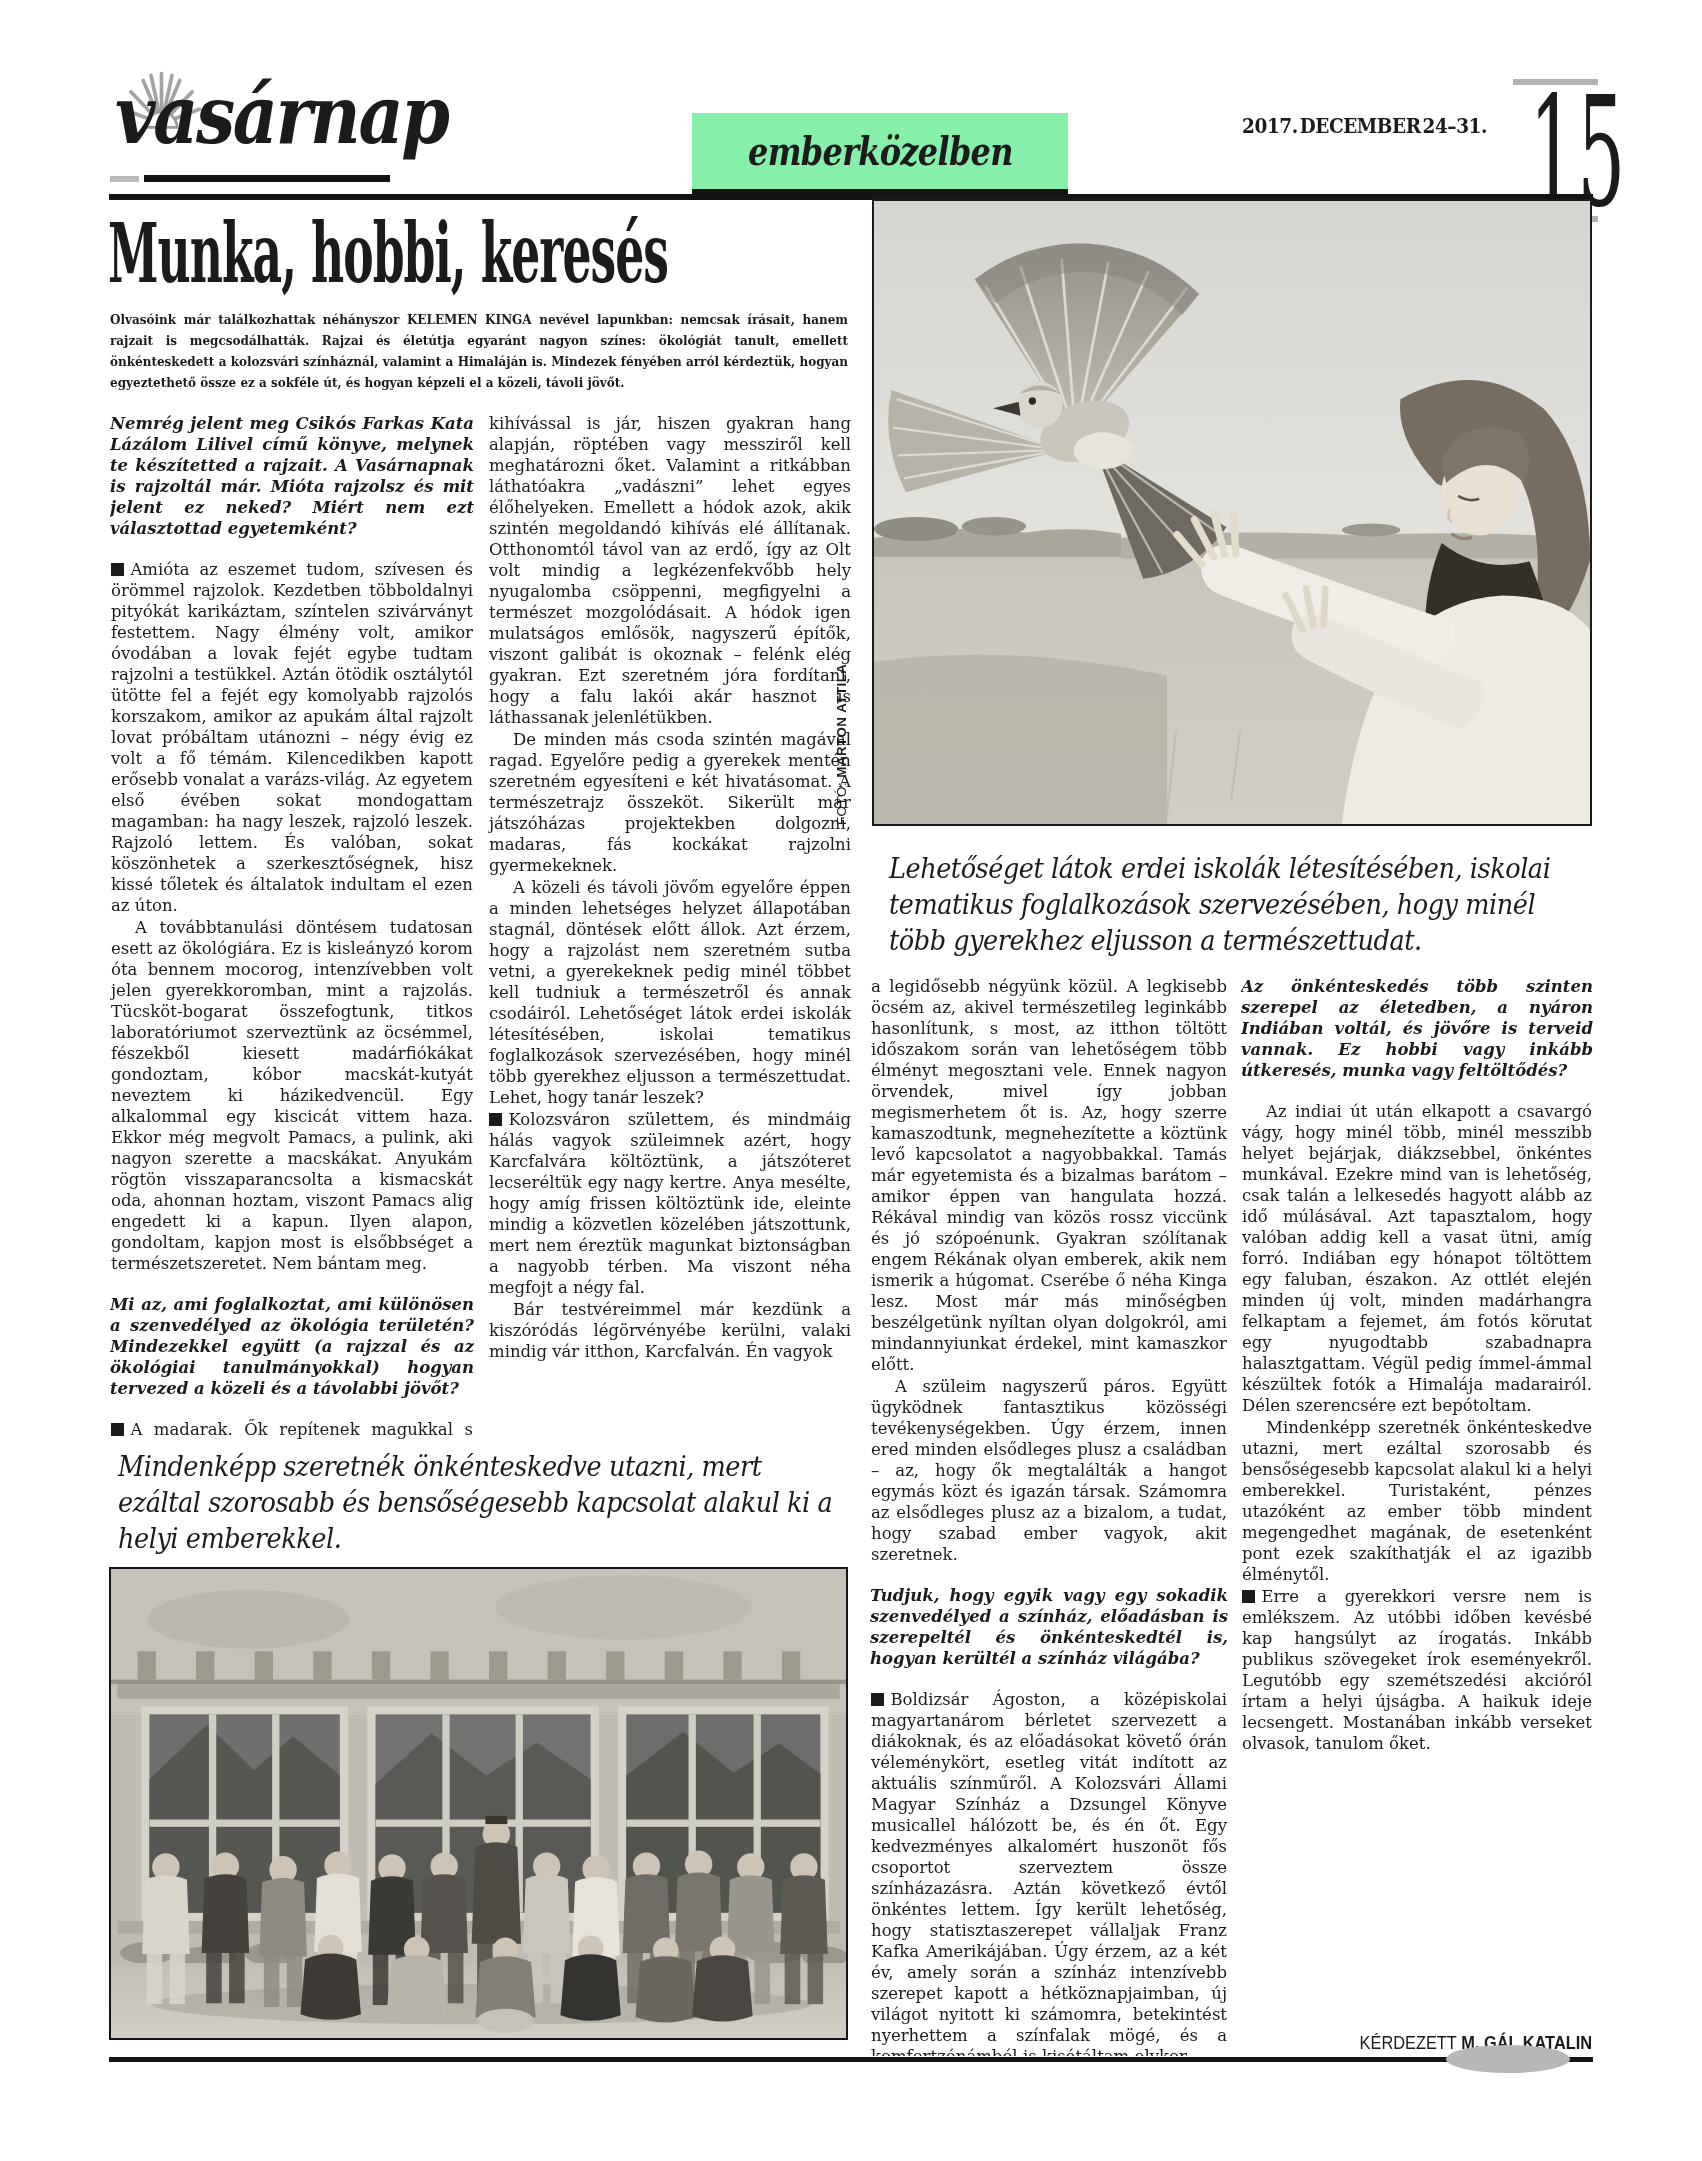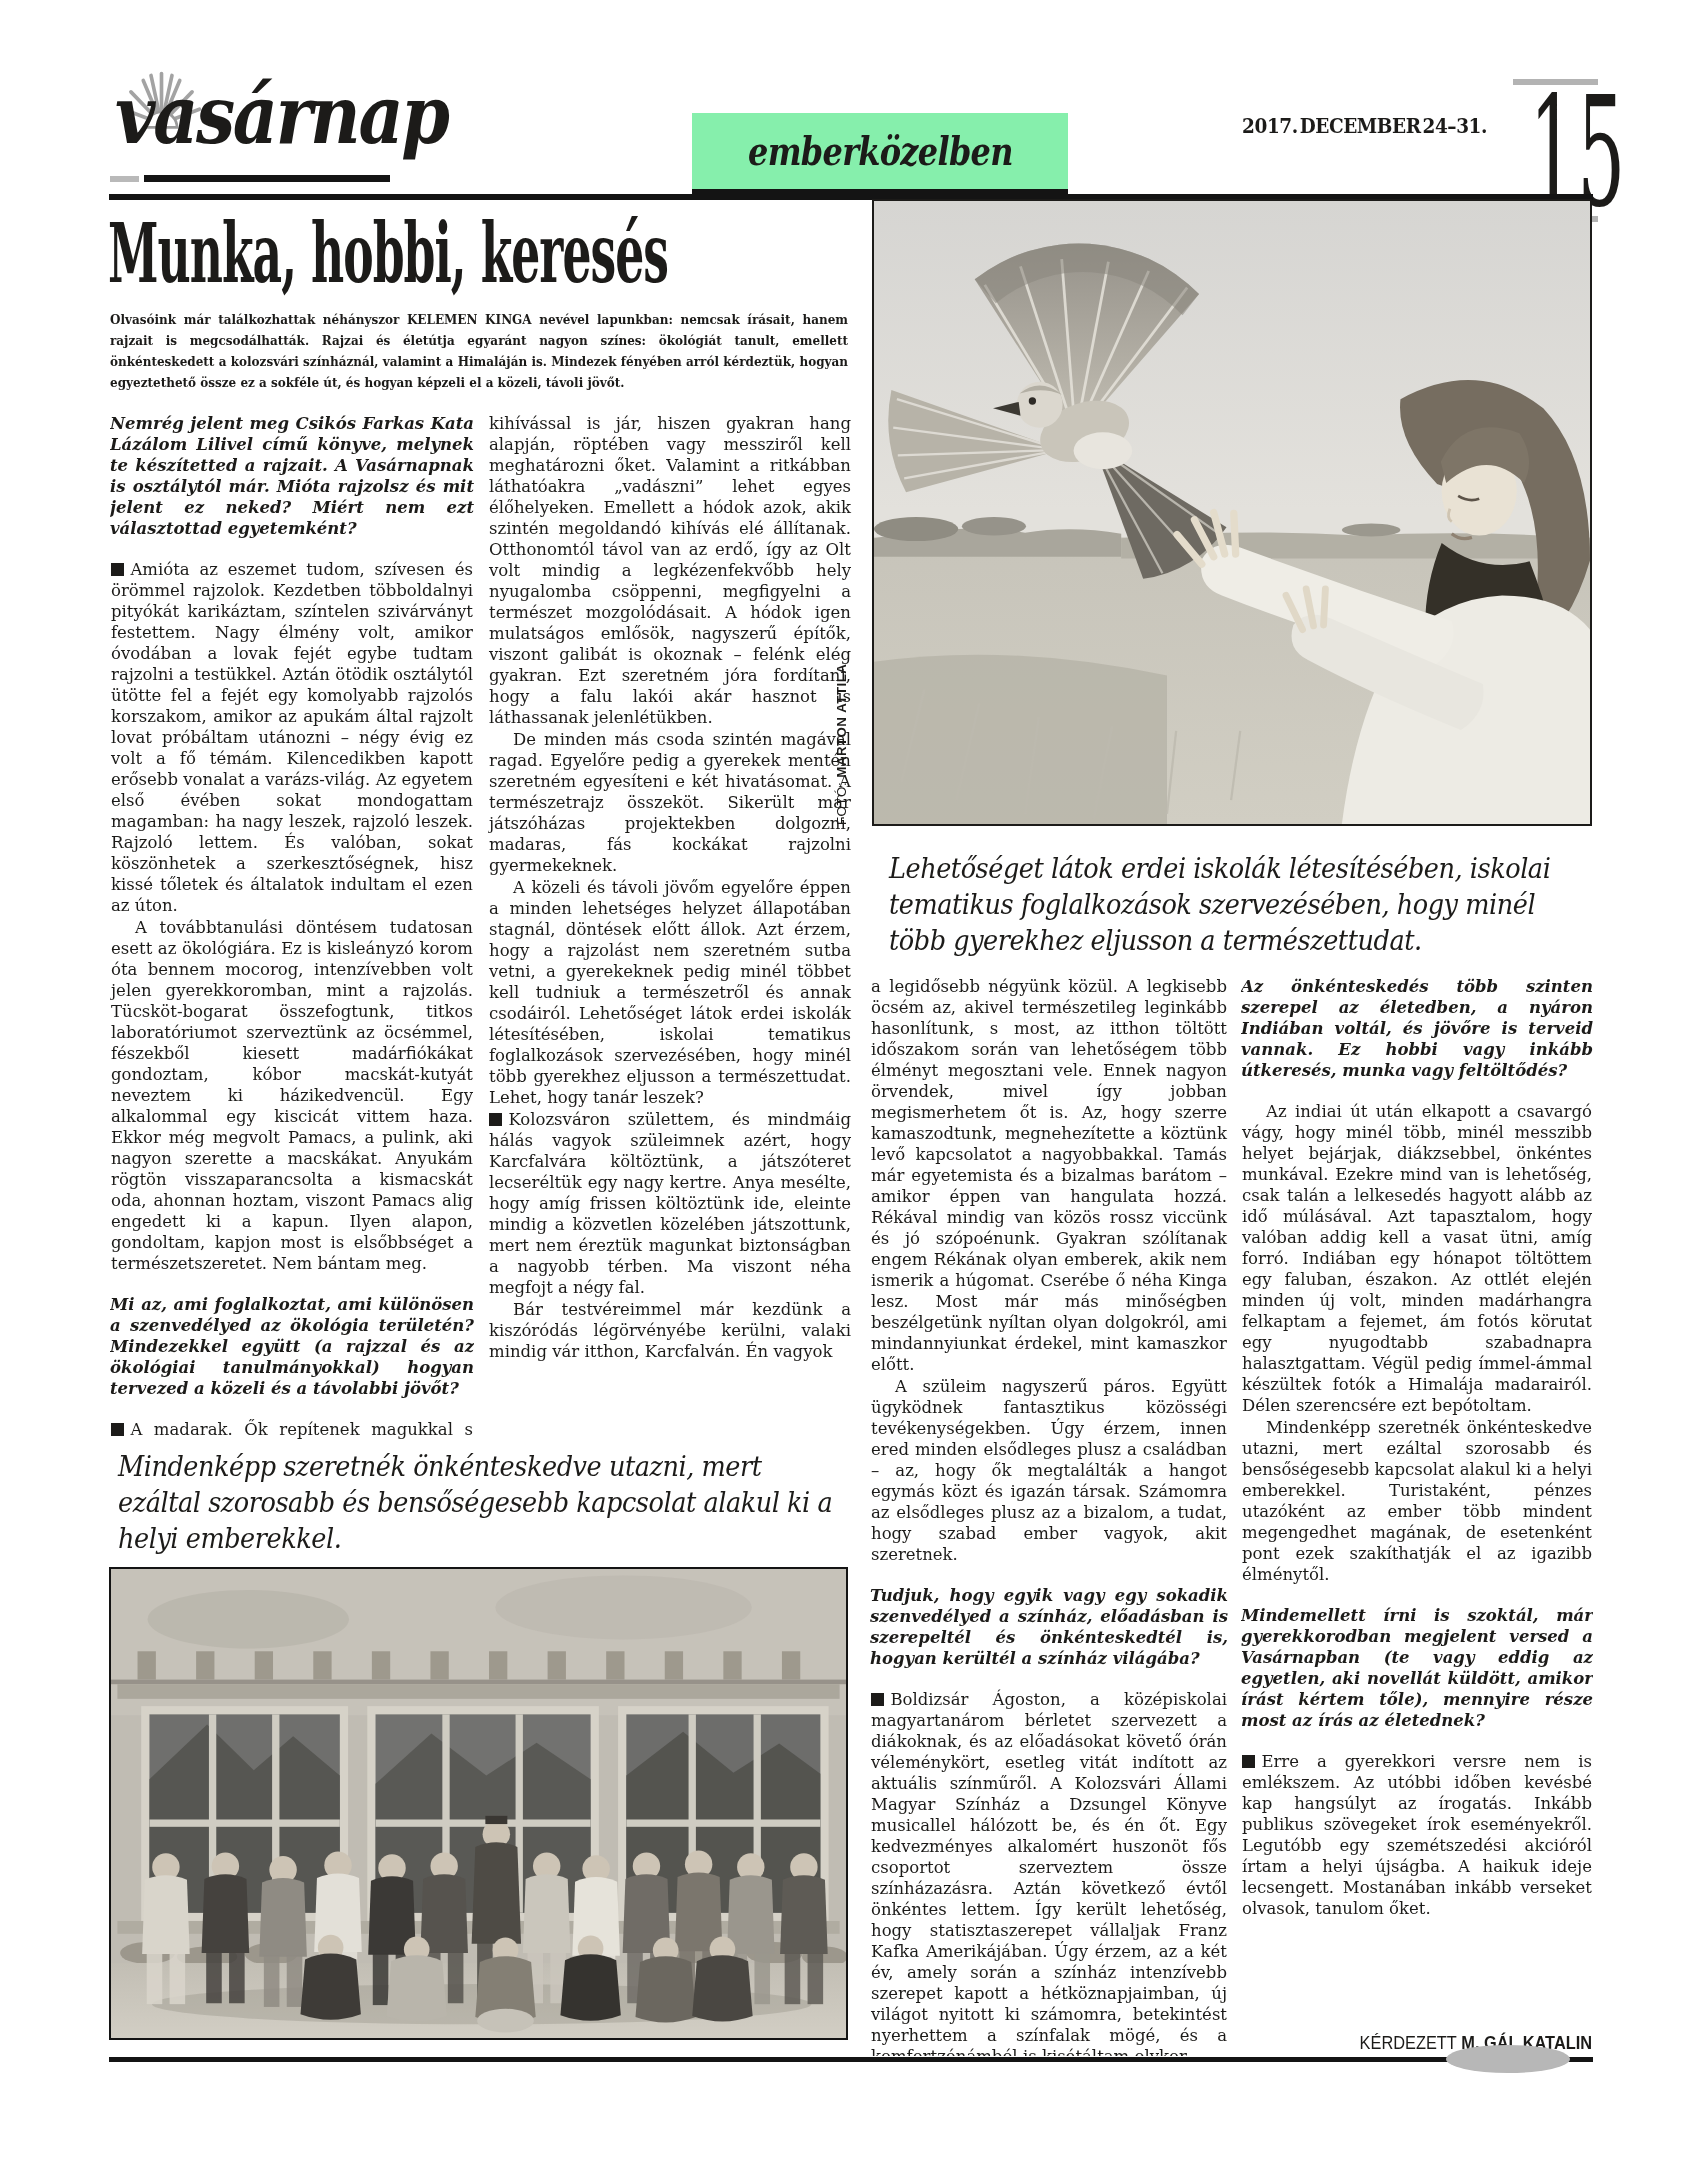--- a/index.html
+++ b/index.html
@@ -190,21 +190,21 @@
 </svg>
 </div>
 <div id="photo-credit" class="abs">
   <span>FOTÓ:</span>&nbsp;<span class="nm">MARTON ATTILA</span>
 </div>
 
 <div id="pq1" class="abs pullquote">Lehetőséget látok erdei iskolák létesítésében, iskolai tematikus foglalkozások szervezésében, hogy minél több gyerekhez eljusson a természettudat.</div>
 <div id="pq2" class="abs pullquote">Mindenképp szeretnék önkénteskedve utazni, mert ezáltal szorosabb és bensőségesebb kapcsolat alakul ki a helyi emberekkel.</div>
 
 <div id="col1" class="abs col">
-    <p class="b-q">Nemrég jelent meg Csikós Farkas Kata Lázálom Lilivel című könyve, melynek te készítetted a rajzait. A Vasárnapnak is osztálytól már. Mióta rajzolsz és mit jelent ez neked? Miért nem ezt választottad egyetemként?</p>
+    <p class="b-q">Nemrég jelent meg Csikós Farkas Kata Lázálom Lilivel című könyve, melynek te készítetted a rajzait. A Vasárnapnak is rajzoltál már. Mióta rajzolsz és mit jelent ez neked? Miért nem ezt választottad egyetemként?</p>
     <p class="b-a"><span class="marker" title="■"></span>Amióta az eszemet tudom, szívesen és örömmel rajzolok. Kezdetben többoldalnyi pityókát karikáztam, színtelen szivárványt festettem. Nagy élmény volt, amikor óvodában a lovak fejét egybe tudtam rajzolni a testükkel. Aztán ötödik osztálytól ütötte fel a fejét egy komolyabb rajzolós korszakom, amikor az apukám által rajzolt lovat próbáltam utánozni – négy évig ez volt a fő témám. Kilencedikben kapott erősebb vonalat a varázs-világ. Az egyetem első évében sokat mondogattam magamban: ha nagy leszek, rajzoló leszek. Rajzoló lettem. És valóban, sokat köszönhetek a szerkesztőségnek, hisz kissé tőletek és általatok indultam el ezen az úton.</p>
     <p class="b-p">A továbbtanulási döntésem tudatosan esett az ökológiára. Ez is kisleányzó korom óta bennem mocorog, intenzívebben volt jelen gyerekkoromban, mint a rajzolás. Tücsköt-bogarat összefogtunk, titkos laboratóriumot szerveztünk az öcsémmel, fészekből kiesett madárfiókákat gondoztam, kóbor macskát-kutyát neveztem ki házikedvencül. Egy alkalommal egy kiscicát vittem haza. Ekkor még megvolt Pamacs, a pulink, aki nagyon szerette a macskákat. Anyukám rögtön visszaparancsolta a kismacskát oda, ahonnan hoztam, viszont Pamacs alig engedett ki a kapun. Ilyen alapon, gondoltam, kapjon most is elsőbbséget a természetszeretet. Nem bántam meg.</p>
     <p class="b-q">Mi az, ami foglalkoztat, ami különösen a szenvedélyed az ökológia területén? Mindezekkel együtt (a rajzzal és az ökológiai tanulmányokkal) hogyan tervezed a közeli és a távolabbi jövőt?</p>
     <p class="b-a"><span class="marker" title="■"></span>A madarak. Ők repítenek magukkal s dalaikkal. Megfigyelni nem mindig nehéz, de</p>
   </div>
 <div id="col2" class="abs col">
     <p class="b-cont">kihívással is jár, hiszen gyakran hang alapján, röptében vagy messziről kell meghatározni őket. Valamint a ritkábban láthatóakra „vadászni” lehet egyes élőhelyeken. Emellett a hódok azok, akik szintén megoldandó kihívás elé állítanak. Otthonomtól távol van az erdő, így az Olt volt mindig a legkézenfekvőbb hely nyugalomba csöppenni, megfigyelni a természet mozgolódásait. A hódok igen mulatságos emlősök, nagyszerű építők, viszont galibát is okoznak – felénk elég gyakran. Ezt szeretném jóra fordítani, hogy a falu lakói akár hasznot is láthassanak jelenlétükben.</p>
     <p class="b-p">De minden más csoda szintén magával ragad. Egyelőre pedig a gyerekek mentén szeretném egyesíteni e két hivatásomat. A természetrajz összeköt. Sikerült már játszóházas projektekben dolgozni, madaras, fás kockákat rajzolni gyermekeknek.</p>
     <p class="b-p">A közeli és távoli jövőm egyelőre éppen a minden lehetséges helyzet állapotában stagnál, döntések előtt állok. Azt érzem, hogy a rajzolást nem szeretném sutba vetni, a gyerekeknek pedig minél többet kell tudniuk a természetről és annak csodáiról. Lehetőséget látok erdei iskolák létesítésében, iskolai tematikus foglalkozások szervezésében, hogy minél több gyerekhez eljusson a természettudat. Lehet, hogy tanár leszek?</p>
     <p class="b-a"><span class="marker" title="■"></span>Kolozsváron születtem, és mindmáig hálás vagyok szüleimnek azért, hogy Karcfalvára költöztünk, a játszóteret lecseréltük egy nagy kertre. Anya mesélte, hogy amíg frissen költöztünk ide, eleinte mindig a közvetlen közelében játszottunk, mert nem éreztük magunkat biztonságban a nagyobb térben. Ma viszont néha megfojt a négy fal.</p>
@@ -213,21 +213,20 @@
 <div id="col3" class="abs col">
     <p class="b-cont">a legidősebb négyünk közül. A legkisebb öcsém az, akivel természetileg leginkább hasonlítunk, s most, az itthon töltött időszakom során van lehetőségem több élményt megosztani vele. Ennek nagyon örvendek, mivel így jobban megismerhetem őt is. Az, hogy szerre kamaszodtunk, megnehezítette a köztünk levő kapcsolatot a nagyobbakkal. Tamás már egyetemista és a bizalmas barátom – amikor éppen van hangulata hozzá. Rékával mindig van közös rossz viccünk és jó szópoénunk. Gyakran szólítanak engem Rékának olyan emberek, akik nem ismerik a húgomat. Cserébe ő néha Kinga lesz. Most már más minőségben beszélgetünk nyíltan olyan dolgokról, ami mindannyiunkat érdekel, mint kamaszkor előtt.</p>
     <p class="b-p">A szüleim nagyszerű páros. Együtt ügyködnek fantasztikus közösségi tevékenységekben. Úgy érzem, innen ered minden elsődleges plusz a családban – az, hogy ők megtalálták a hangot egymás közt és igazán társak. Számomra az elsődleges plusz az a bizalom, a tudat, hogy szabad ember vagyok, akit szeretnek.</p>
     <p class="b-q">Tudjuk, hogy egyik vagy egy sokadik szenvedélyed a színház, előadásban is szerepeltél és önkénteskedtél is, hogyan kerültél a színház világába?</p>
     <p class="b-a"><span class="marker" title="■"></span>Boldizsár Ágoston, a középiskolai magyartanárom bérletet szervezett a diákoknak, és az előadásokat követő órán véleménykört, esetleg vitát indított az aktuális színműről. A Kolozsvári Állami Magyar Színház a Dzsungel Könyve musicallel hálózott be, és én őt. Egy kedvezményes alkalomért huszonöt fős csoportot szerveztem össze színházazásra. Aztán következő évtől önkéntes lettem. Így került lehetőség, hogy statisztaszerepet vállaljak Franz Kafka Amerikájában. Úgy érzem, az a két év, amely során a színház intenzívebb szerepet kapott a hétköznapjaimban, új világot nyitott ki számomra, betekintést nyerhettem a színfalak mögé, és a komfortzónámból is kisétáltam olykor.</p>
   </div>
 <div id="col4" class="abs col">
     <p class="b-q">Az önkénteskedés több szinten szerepel az életedben, a nyáron Indiában voltál, és jövőre is terveid vannak. Ez hobbi vagy inkább útkeresés, munka vagy feltöltődés?</p>
     <p class="b-p">Az indiai út után elkapott a csavargó vágy, hogy minél több, minél messzibb helyet bejárjak, diákzsebbel, önkéntes munkával. Ezekre mind van is lehetőség, csak talán a lelkesedés hagyott alább az idő múlásával. Azt tapasztalom, hogy valóban addig kell a vasat ütni, amíg forró. Indiában egy hónapot töltöttem egy faluban, északon. Az ottlét elején minden új volt, minden madárhangra felkaptam a fejemet, ám fotós körutat egy nyugodtabb szabadnapra halasztgattam. Végül pedig ímmel-ámmal készültek fotók a Himalája madarairól. Délen szerencsére ezt bepótoltam.</p>
     <p class="b-p">Mindenképp szeretnék önkénteskedve utazni, mert ezáltal szorosabb és bensőségesebb kapcsolat alakul ki a helyi emberekkel. Turistaként, pénzes utazóként az ember több mindent megengedhet magának, de esetenként pont ezek szakíthatják el az igazibb élménytől.</p>
-    <p class="b-q">Mindemellett írni is szoktál, már gyerekkorodban megjelent versed a Vasárnapban (te vagy eddig az egyetlen, aki novellát küldött, amikor írást kértem tőle), mennyire része most az írás az életednek?</p>
     <p class="b-a"><span class="marker" title="■"></span>Erre a gyerekkori versre nem is emlékszem. Az utóbbi időben kevésbé kap hangsúlyt az írogatás. Inkább publikus szövegeket írok eseményekről. Legutóbb egy szemétszedési akcióról írtam a helyi újságba. A haikuk ideje lecsengett. Mostanában inkább verseket olvasok, tanulom őket.</p>
   </div>
 
 <div id="photo-bottom" class="abs">
 <svg viewBox="0 0 1606 1026" preserveAspectRatio="none">
   <defs>
     <linearGradient id="gnd" x1="0" y1="0" x2="0" y2="1">
       <stop offset="0" stop-color="#c2beb4"></stop>
           <stop offset="1" stop-color="#d2cec4"></stop>
     </linearGradient>

